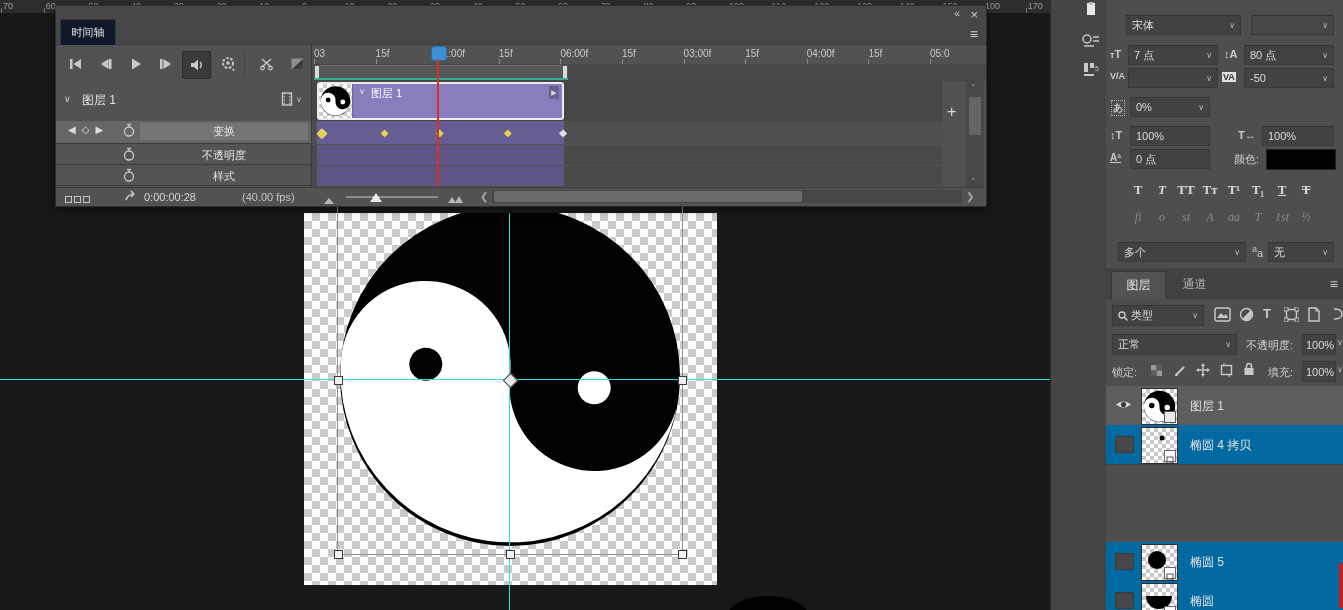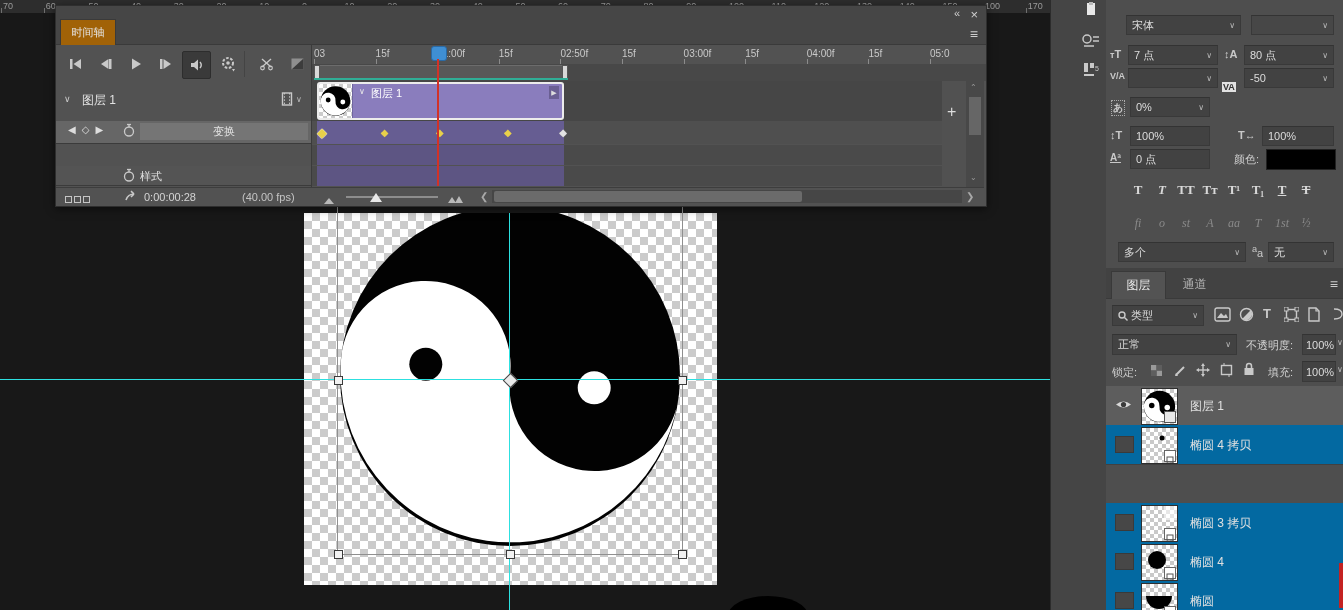--- a/index.html
+++ b/index.html
@@ -18,21 +18,21 @@
                      linear-gradient(45deg,#cbcbcb 25%,transparent 25%,transparent 75%,#cbcbcb 75%);
     background-size:16px 16px;background-position:0 0,8px 8px;}
   .guide{position:absolute;background:#2de0e0;z-index:3;}
   .bbox{position:absolute;border:1px solid #8f8f8f;z-index:3;}
   .handle{position:absolute;width:7px;height:7px;background:#f2f2f2;border:1px solid #3a3a3a;z-index:4;}
   .refpoint{position:absolute;width:9px;height:9px;border:1px solid #444;transform:rotate(45deg);background:#eaeaea;z-index:4;}
   
   #timeline{position:absolute;left:55px;top:5px;width:930px;height:200px;background:#525252;
     border:1px solid #2e2e2e;box-shadow:0 2px 8px rgba(0,0,0,.5);z-index:10;font-size:11px;}
   .tl-topbar{position:absolute;left:0;top:0;width:100%;height:38px;background:#464646;border-bottom:1px solid #3a3a3a;}
-  .tl-tab{position:absolute;left:4px;top:13px;width:54px;height:25px;background:#a16207;color:#e4e4e4;
+  .tl-tab{position:absolute;left:4px;top:13px;width:54px;height:25px;background:#0f172a;color:#e4e4e4;
     font-size:11px;display:flex;align-items:center;justify-content:center;border:1px solid #3a3a3a;border-bottom:none;}
   .winbtn{position:absolute;top:1px;color:#cfcfcf;font-size:11px;cursor:default;}
   .tl-menu{position:absolute;right:8px;top:22px;color:#cfcfcf;font-size:14px;line-height:12px;}
   .tbtn{position:absolute;top:45px;width:27px;height:26px;display:flex;align-items:center;justify-content:center;border-radius:2px;}
   .tbtn.pressed{background:#3a3a3a;border:1px solid #2d2d2d;}
   .tl-ruler-label{position:absolute;top:42px;font-size:10px;color:#c9c9c9;}
   .tl-ruler-tick{position:absolute;top:53px;width:1px;height:5px;background:#8b8b8b;}
   .prop-label{color:#e2e2e2;font-size:11px;}
   .kf{position:absolute;font-size:10px;color:#e8d04a;z-index:3;}
   .kf.big{font-size:13px;text-shadow:0 0 1px #fff,0 0 1px #fff;}
@@ -212,21 +212,21 @@
 
     <div id="tl-ruler">
         <div class="tl-ruler-label" style="left: 258px;">03</div>
         <div class="tl-ruler-tick" style="left: 258px;"></div>
         <div class="tl-ruler-label" style="left: 319.6px;">15f</div>
         <div class="tl-ruler-tick" style="left: 319.6px;"></div>
         <div class="tl-ruler-label" style="left: 381.2px;">01:00f</div>
         <div class="tl-ruler-tick" style="left: 381.2px;"></div>
         <div class="tl-ruler-label" style="left: 442.8px;">15f</div>
         <div class="tl-ruler-tick" style="left: 442.8px;"></div>
-        <div class="tl-ruler-label" style="left: 504.4px;">02:50f</div>
+        <div class="tl-ruler-label" style="left: 504.4px;">06:00f</div>
         <div class="tl-ruler-tick" style="left: 504.4px;"></div>
         <div class="tl-ruler-label" style="left: 566px;">15f</div>
         <div class="tl-ruler-tick" style="left: 566px;"></div>
         <div class="tl-ruler-label" style="left: 627.6px;">03:00f</div>
         <div class="tl-ruler-tick" style="left: 627.6px;"></div>
         <div class="tl-ruler-label" style="left: 689.2px;">15f</div>
         <div class="tl-ruler-tick" style="left: 689.2px;"></div>
         <div class="tl-ruler-label" style="left: 750.8px;">04:00f</div>
         <div class="tl-ruler-tick" style="left: 750.8px;"></div>
         <div class="tl-ruler-label" style="left: 812.4px;">15f</div>
@@ -330,27 +330,35 @@
     </div>
   <div style="position: absolute; left: 0px; top: 115px; width: 255px; height: 23px; background: rgb(102, 102, 102); border-bottom: 1px solid rgb(59, 59, 59); box-sizing: border-box;">
         <div style="position: absolute; left: 12px; top: 3px; color: rgb(221, 221, 221); font-size: 10px; letter-spacing: 6px;">◀◇▶</div>
         <div style="position: absolute; left: 66px; top: 2px;"><svg width="14" height="15">
             <circle cx="7" cy="8.5" r="4.5" fill="none" stroke="#c9c9c9" stroke-width="1.3"></circle>
             <line x1="5" y1="1.5" x2="9" y2="1.5" stroke="#c9c9c9" stroke-width="1.3"></line>
             <line x1="7" y1="1.5" x2="7" y2="4" stroke="#c9c9c9" stroke-width="1.3"></line>
           </svg></div>
         <div class="prop-label" style="position: absolute; left: 84px; top: 2px; width: 168px; height: 17px; background: rgb(117, 117, 117); text-align: center; line-height: 17px;">变换</div>
       </div>
+      <div style="position: absolute; left: 0px; top: 139px; width: 255px; height: 20px; background: rgb(84, 84, 84); border-bottom: 1px solid rgb(59, 59, 59); box-sizing: border-box;">
+        <div style="position: absolute; left: 66px; top: 2px;"><svg width="14" height="15">
+            <circle cx="7" cy="8.5" r="4.5" fill="none" stroke="#c9c9c9" stroke-width="1.3"></circle>
+            <line x1="5" y1="1.5" x2="9" y2="1.5" stroke="#c9c9c9" stroke-width="1.3"></line>
+            <line x1="7" y1="1.5" x2="7" y2="4" stroke="#c9c9c9" stroke-width="1.3"></line>
+          </svg></div>
+        <div class="prop-label" style="position: absolute; left: 84px; top: 2px; width: 168px; text-align: center; line-height: 16px;">不透明度</div>
+      </div>
       <div style="position: absolute; left: 0px; top: 160px; width: 255px; height: 20px; background: rgb(84, 84, 84); border-bottom: 1px solid rgb(59, 59, 59); box-sizing: border-box;">
         <div style="position: absolute; left: 66px; top: 2px;"><svg width="14" height="15">
             <circle cx="7" cy="8.5" r="4.5" fill="none" stroke="#c9c9c9" stroke-width="1.3"></circle>
             <line x1="5" y1="1.5" x2="9" y2="1.5" stroke="#c9c9c9" stroke-width="1.3"></line>
             <line x1="7" y1="1.5" x2="7" y2="4" stroke="#c9c9c9" stroke-width="1.3"></line>
           </svg></div>
-        <div class="prop-label" style="position: absolute; left: 84px; top: 2px; width: 168px; line-height: 16px;">样式</div>
+        <div class="prop-label" style="position: absolute; left: 84px; top: 2px; width: 168px; text-align: center; line-height: 16px;">样式</div>
       </div>
     </div>
 
   <div id="dock">
     <div class="dock-strip">
       <span class="abs" style="left:8px;top:2px;">
         <svg width="14" height="14">
             <rect x="3" y="1" width="8" height="12" fill="#e8e8e8"></rect>
             <rect x="5" y="0" width="4" height="3" fill="#bbb"></rect>
           </svg></span>
@@ -390,21 +398,21 @@
       <div class="fld" style="left:138px;top:45px;width:90px;">
         <span>80 点</span>
           <span class="dd">∨</span>
         </div>
 
       <span class="cicon" style="left:4px;top:71px;font-size:9px;">V/A</span>
       <div class="fld" style="left:22px;top:68px;width:90px;">
         <span></span>
           <span class="dd">∨</span>
         </div>
-      <span class="cicon" style="left:116px;top:82px;font-size:9px;background:#e2e2e2;color:#333;padding:0 1px;">VA</span>
+      <span class="cicon" style="left:116px;top:72px;font-size:9px;background:#e2e2e2;color:#333;padding:0 1px;">VA</span>
       <div class="fld" style="left:138px;top:68px;width:90px;">
         <span>-50</span>
           <span class="dd">∨</span>
         </div>
 
       <span class="cicon" style="left:5px;top:100px;font-size:10px;border:1px dotted #aaa;padding:0 1px;">あ</span>
       <div class="fld" style="left:24px;top:97px;width:80px;">
         <span>0%</span>
           <span class="dd">∨</span>
         </div>
@@ -420,21 +428,21 @@
 
       <span class="cicon" style="left:4px;top:152px;font-size:10px;text-decoration:underline;">Aª</span>
       <div class="fld" style="left:24px;top:149px;width:80px;">
         <span>0 点</span>
         </div>
       <span class="cicon" style="left:128px;top:152px;font-weight:normal;font-size:11px;">颜色:</span>
       <div class="abs" style="left:160px;top:149px;width:68px;height:19px;background:#000;border:1px solid #222;"></div>
 
       <div class="abs" id="style-btn-row" style="left:20px;top:180px;width:210px;height:20px;"><span class="stylebtn">T</span><span class="stylebtn" style="font-style: italic;">T</span><span class="stylebtn">TT</span><span class="stylebtn">Tт</span><span class="stylebtn">T¹</span><span class="stylebtn">T₁</span><span class="stylebtn" style="text-decoration: underline;">T</span><span class="stylebtn" style="text-decoration: line-through;">T</span></div>
 
-      <div class="abs" id="ot-btn-row" style="left:20px;top:213px;width:210px;height:20px;"><span class="otbtn">fi</span><span class="otbtn">o</span><span class="otbtn">st</span><span class="otbtn">A</span><span class="otbtn">aa</span><span class="otbtn">T</span><span class="otbtn">1st</span><span class="otbtn">½</span></div>
+      <div class="abs" id="ot-btn-row" style="left:20px;top:207px;width:210px;height:20px;"><span class="otbtn">fi</span><span class="otbtn">o</span><span class="otbtn">st</span><span class="otbtn">A</span><span class="otbtn">aa</span><span class="otbtn">T</span><span class="otbtn">1st</span><span class="otbtn">½</span></div>
 
       <div class="fld" style="left:12px;top:242px;width:128px;">
         <span>多个</span>
           <span class="dd">∨</span>
         </div>
       <span class="cicon" style="left:146px;top:244px;font-weight:normal;"><sup>a</sup>a</span>
       <div class="fld" style="left:162px;top:242px;width:66px;">
         <span>无</span>
           <span class="dd">∨</span>
         </div>
@@ -550,37 +558,28 @@
           </div>
           <div class="layer-row" style="top: 39px;">
             <div style="position: absolute; left: 9px; top: 11px; width: 17px; height: 15px; border: 1px solid rgb(58, 58, 58); background: rgb(71, 71, 71);"></div>
             <div class="thumb"><svg width="35" height="35">
                 <circle cx="20" cy="10" r="2.5" fill="#000"></circle>
               </svg><div class="badge" style="background: rgb(255, 255, 255); border: 1px solid rgb(102, 102, 102);"><svg width="10" height="10">
                   <rect x="2" y="2" width="6" height="6" fill="none" stroke="#555"></rect>
                 </svg></div></div>
             <div class="lname">椭圆 4 拷贝</div>
           </div>
-          <div class="layer-row" style="top: 117px;">
-            <div style="position: absolute; left: 9px; top: 11px; width: 17px; height: 15px; border: 1px solid rgb(58, 58, 58); background: rgb(71, 71, 71);"></div>
-            <div class="thumb"><svg width="35" height="35">
-                <path d="M0,0 H22 V14 H35 V0 Z" fill="#fff" opacity="0.55"></path>
-              </svg><div class="badge" style="background: rgb(255, 255, 255); border: 1px solid rgb(102, 102, 102);"><svg width="10" height="10">
-                  <rect x="2" y="2" width="6" height="6" fill="none" stroke="#555"></rect>
-                </svg></div></div>
-            <div class="lname">椭圆 3 拷贝</div>
-          </div>
           <div class="layer-row" style="top: 156px;">
             <div style="position: absolute; left: 9px; top: 11px; width: 17px; height: 15px; border: 1px solid rgb(58, 58, 58); background: rgb(71, 71, 71);"></div>
             <div class="thumb"><svg width="35" height="35">
                 <circle cx="15" cy="15" r="9" fill="#000"></circle>
               </svg><div class="badge" style="background: rgb(255, 255, 255); border: 1px solid rgb(102, 102, 102);"><svg width="10" height="10">
                   <rect x="2" y="2" width="6" height="6" fill="none" stroke="#555"></rect>
                 </svg></div></div>
-            <div class="lname">椭圆 4</div>
+            <div class="lname">椭圆 5</div>
           </div>
           <div class="layer-row" style="top: 195px;">
             <div style="position: absolute; left: 9px; top: 11px; width: 17px; height: 15px; border: 1px solid rgb(58, 58, 58); background: rgb(71, 71, 71);"></div>
             <div class="thumb"><svg width="35" height="35">
                 <path d="M4,12 A13,13 0 0 0 30,12 Z" fill="#000"></path>
               </svg><div class="badge" style="background: rgb(255, 255, 255); border: 1px solid rgb(102, 102, 102);"></div></div>
             <div class="lname">椭圆</div>
           </div>
         </div>
     </div>

